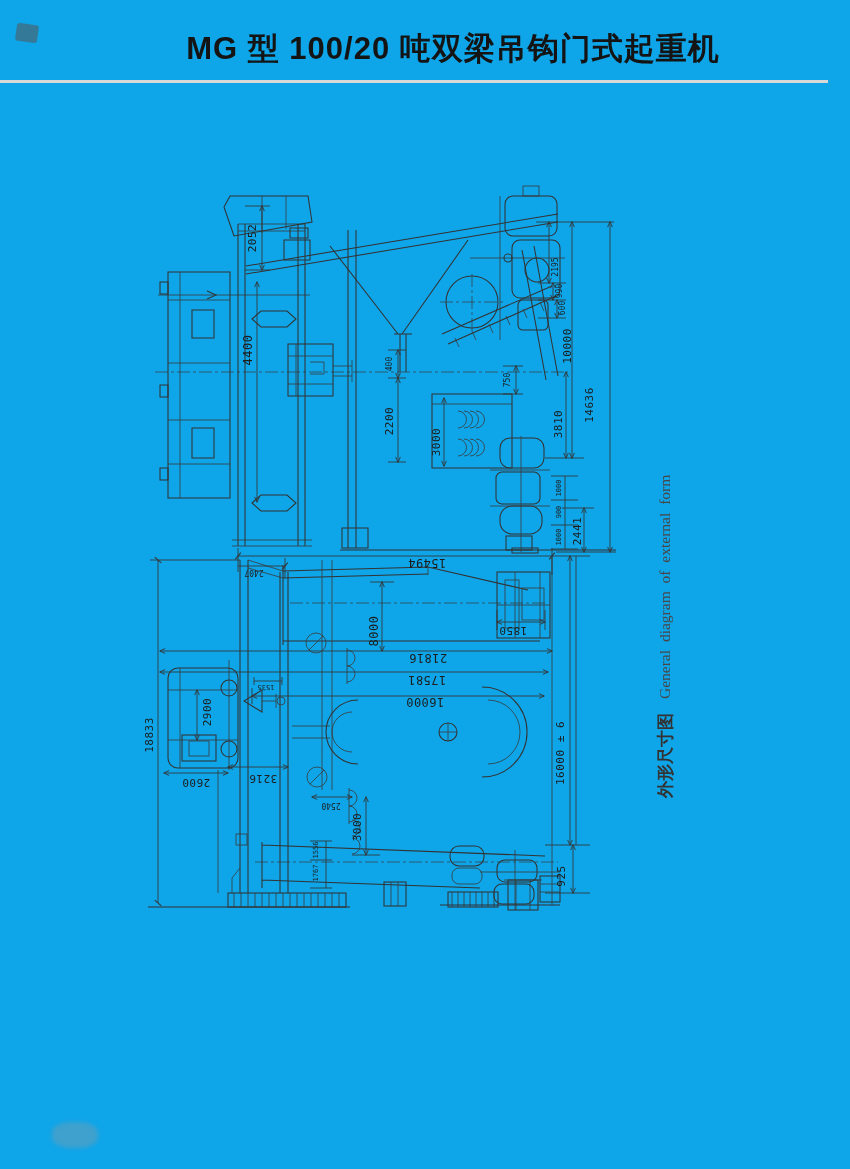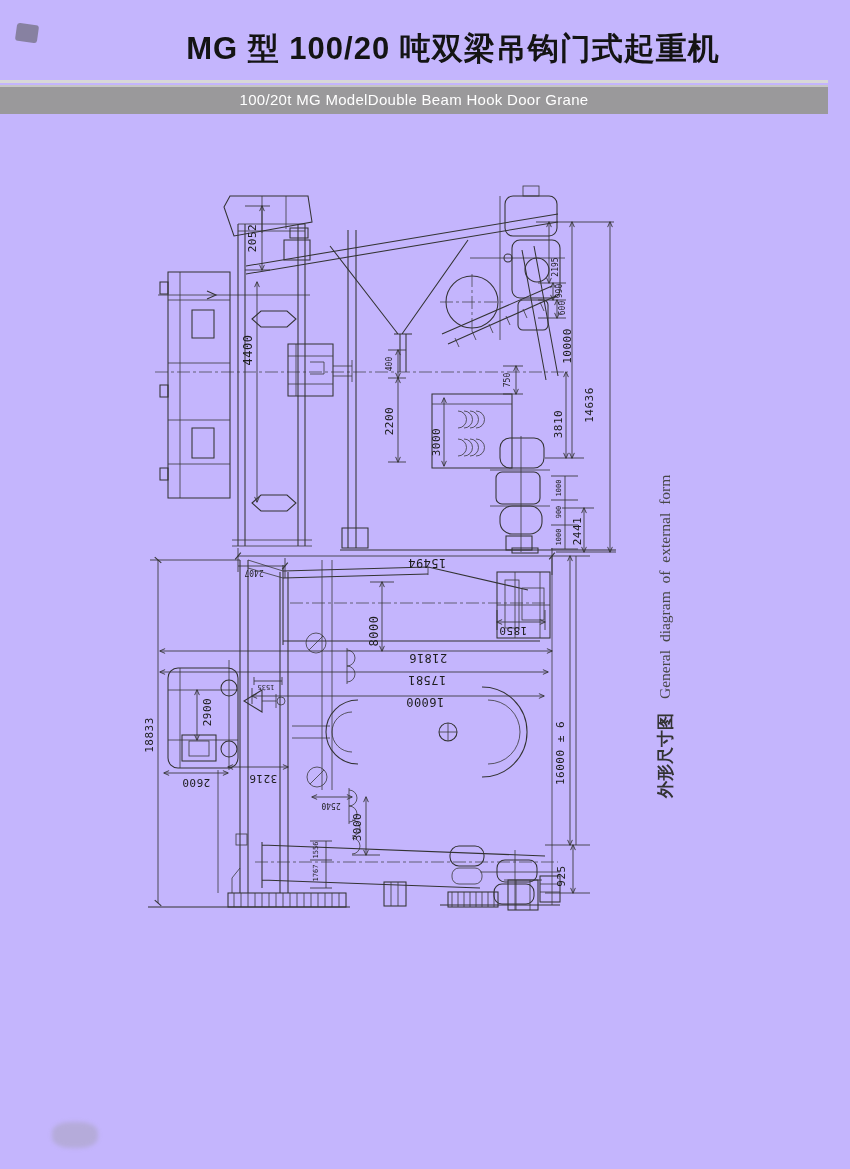--- a/index.html
+++ b/index.html
@@ -1,16 +1,16 @@
 <!DOCTYPE html>
 <html><head>
 <meta charset="utf-8">
 <style>
   html,body{margin:0;padding:0;background:#d9d9d9;}
-  .page{position:relative;width:850px;height:1169px;background:#c4b5fd;overflow:hidden;
+  .page{position:relative;width:850px;height:1169px;background:#0ea5e9;overflow:hidden;
         font-family:"Liberation Sans",sans-serif;margin:0 auto;}
   .smudge-tl{position:absolute;left:16px;top:24px;width:22px;height:18px;background:#555;
         opacity:.55;border-radius:3px;transform:rotate(8deg);}
   .smudge-bl{position:absolute;left:52px;top:1122px;width:46px;height:26px;background:#9a9a9a;
         opacity:.35;border-radius:40%;filter:blur(2px);}
   .title{position:absolute;top:28px;left:0;width:850px;text-align:center;transform:translateX(28px);
         font-size:31px;font-weight:700;letter-spacing:1px;color:#141414;
         font-family:"Liberation Sans",sans-serif;}
   .subbar-edge{position:absolute;top:80px;left:0;width:828px;height:3px;background:#d8d8d8;}
   .subbar{position:absolute;top:85px;left:0;width:828px;height:27px;background:#9a999b;
@@ -35,23 +35,20 @@
 </head>
 <body>
 
 <div class="page">
 
   <div class="smudge-tl"></div>
   <div class="smudge-bl"></div>
 
   <div class="title">MG 型 100/20 吨双梁吊钩门式起重机</div>
   <div class="subbar-edge"></div>
-  <div class="subbar">
-    <span class="txt">100/20t MG ModelDouble Beam Hook Door Grane</span>
-  </div>
 
   <svg class="draw" width="850" height="1169" viewBox="0 0 850 1169">
     <defs>
       <marker id="mA" viewBox="0 0 10 10" refX="8.5" refY="5" markerWidth="8" markerHeight="8" orient="auto-start-reverse">
         <path d="M1,1.5 L9,5 L1,8.5" fill="none" stroke="#343434" stroke-width="1.3"></path>
       </marker>
       <marker id="mS" viewBox="0 0 10 10" refX="5" refY="5" markerWidth="11" markerHeight="11" orient="auto">
         <path d="M2,8.5 L8,1.5" fill="none" stroke="#343434" stroke-width="1.2"></path>
       </marker>
     </defs>

